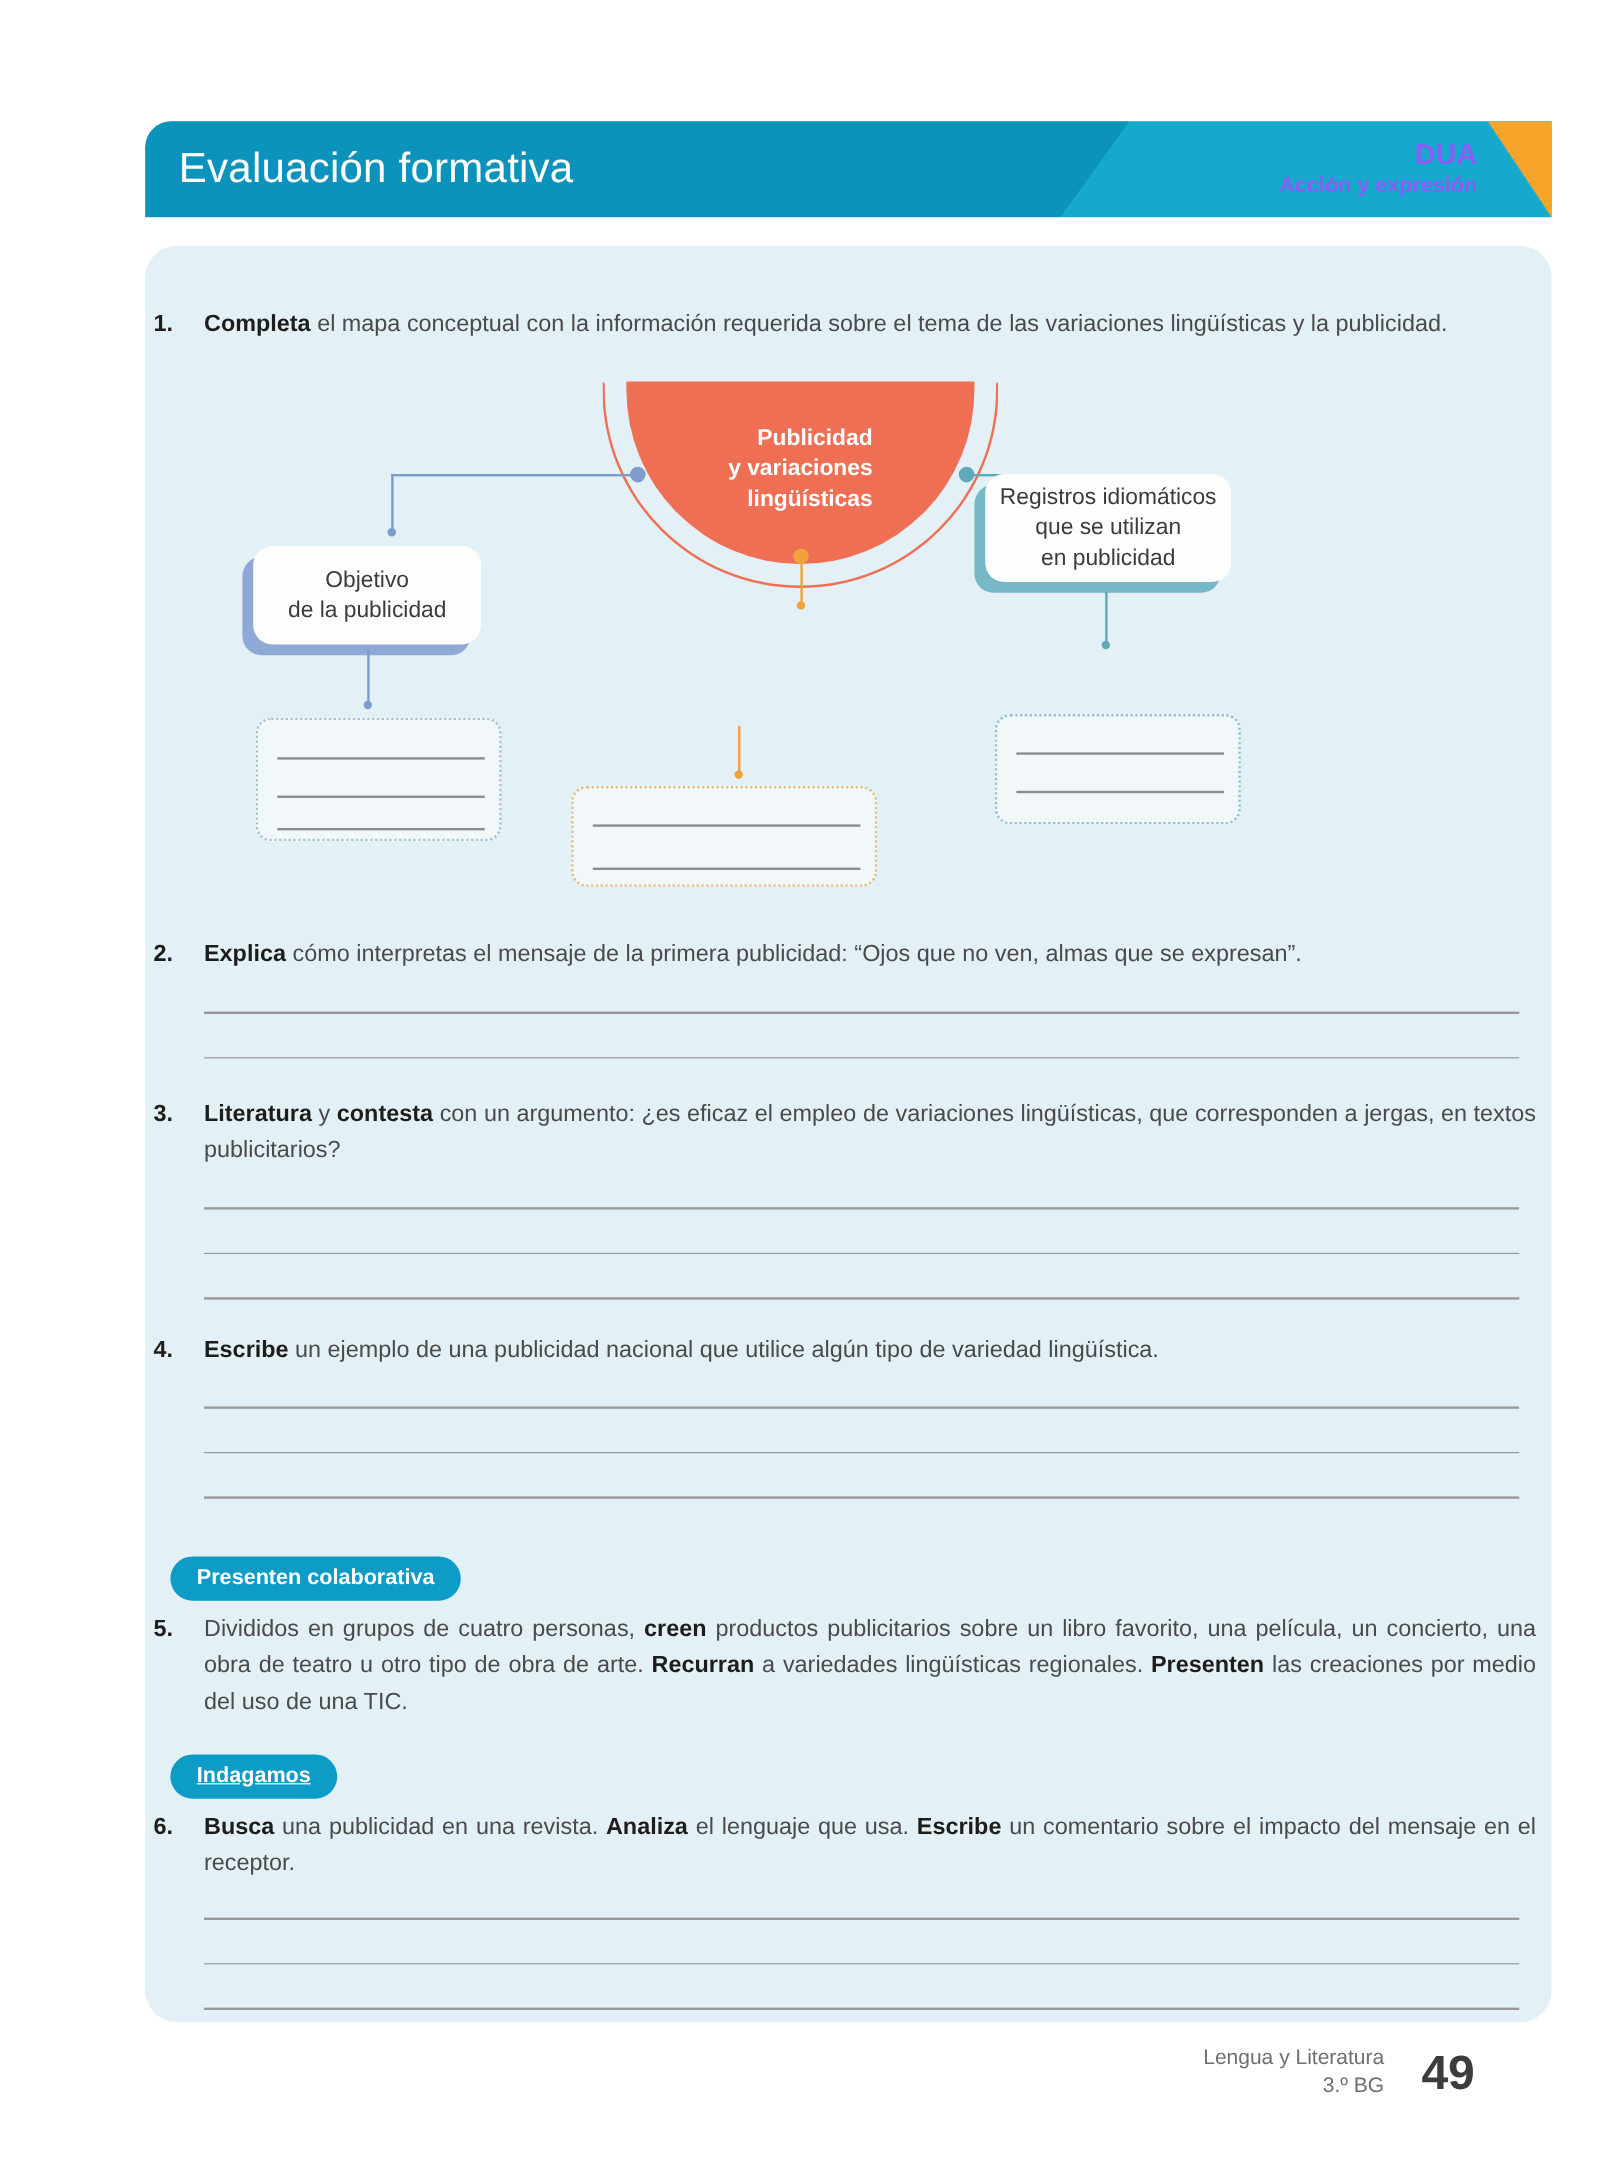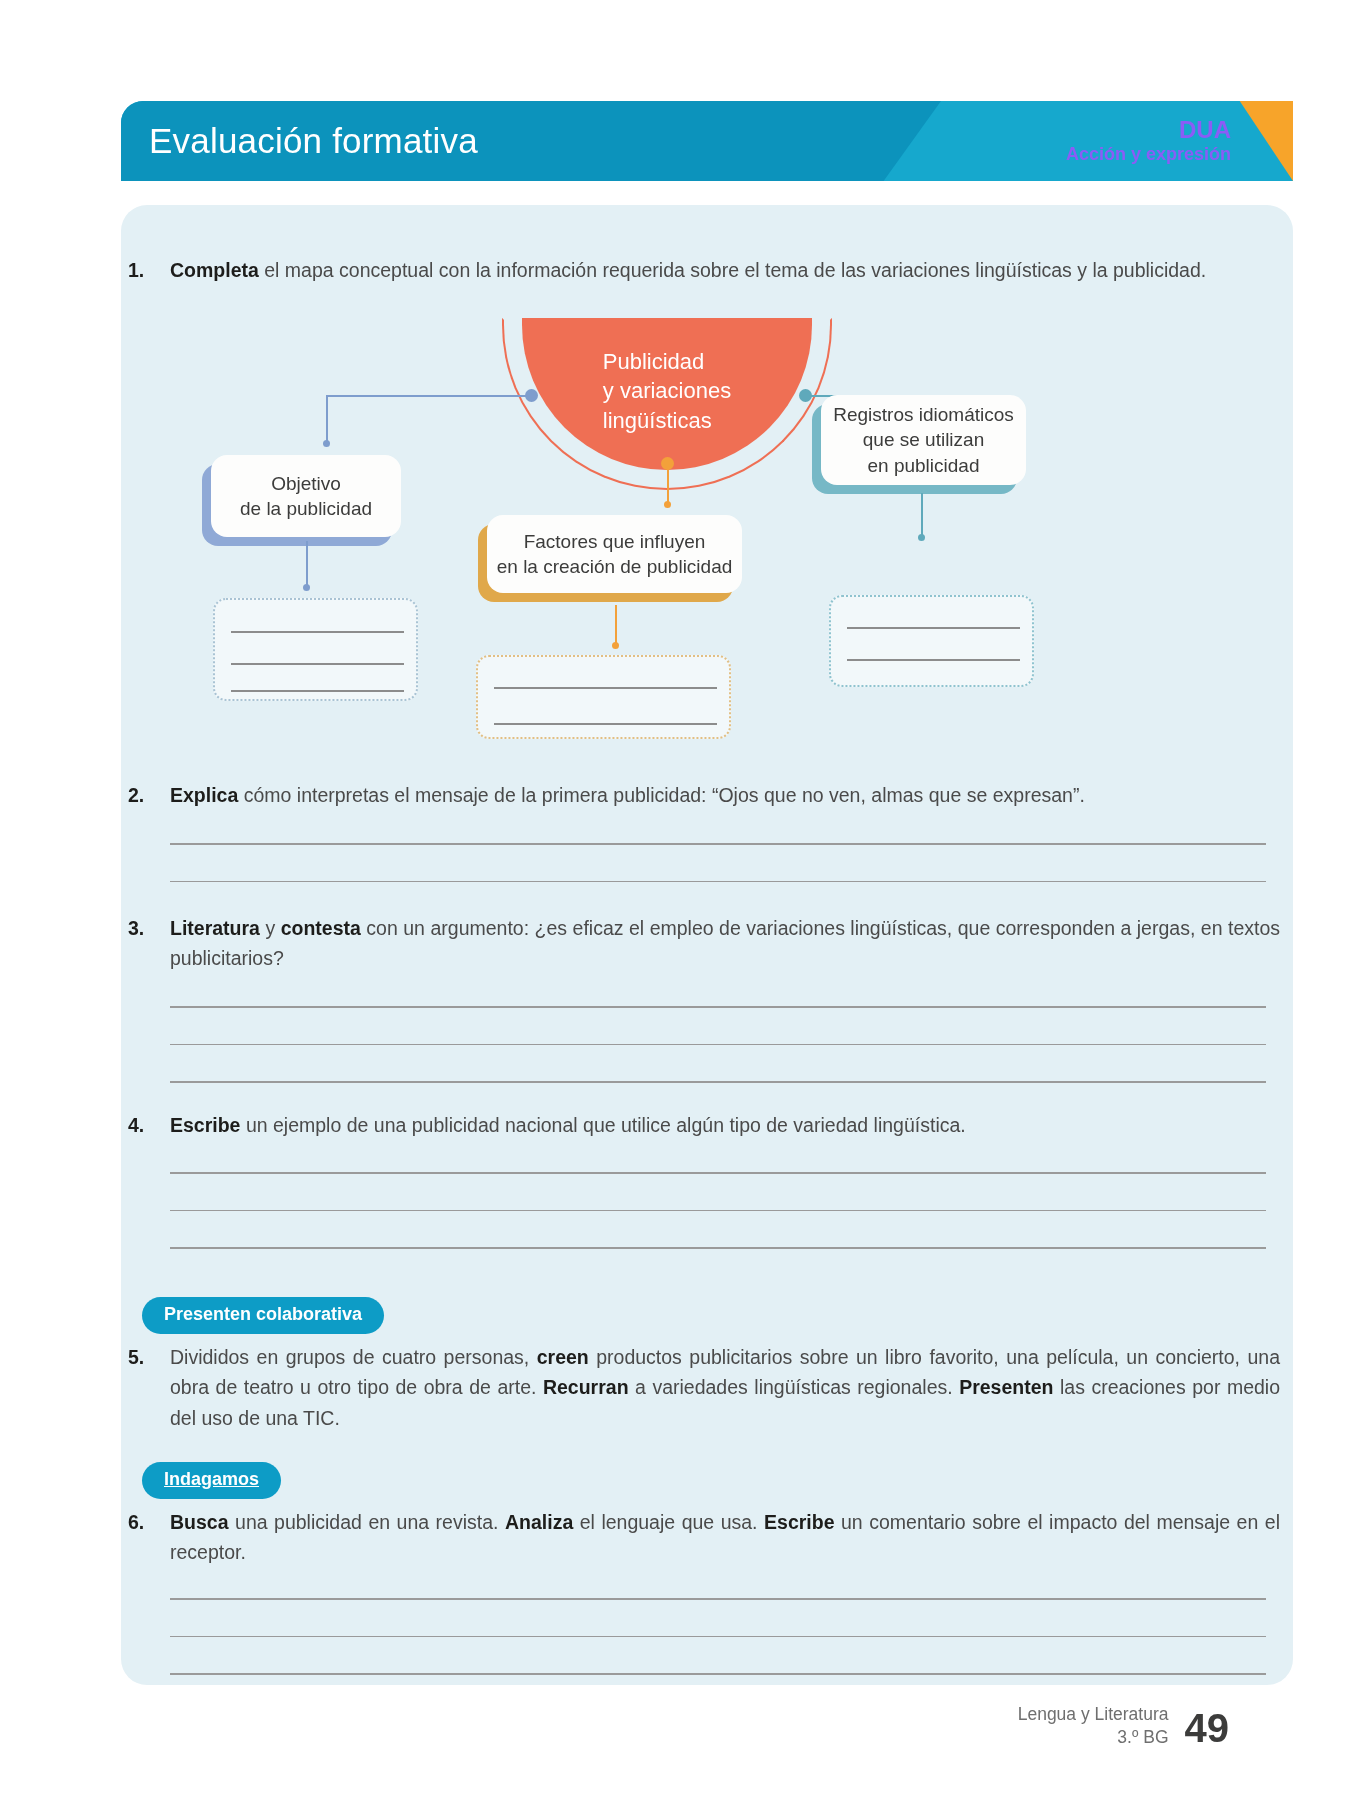--- a/index.html
+++ b/index.html
@@ -85,21 +85,21 @@
 
   
   .center-node {
     position: absolute; left: 401px; top: 3px;
     width: 290px; height: 152px;
     background: #ef6f54;
     border-radius: 0 0 150px 150px;
     display: flex; align-items: center; justify-content: center;
   }
   .center-node .ctxt {
-    color: #fff; font-size: 22px; font-weight: normal; text-align: left;
+    color: #fff; font-size: 19px; font-weight: bold; text-align: right;
     line-height: 1.32; margin-top: -6px;
   }
   .arc-outline {
     position: absolute; left: 381px; top: 3px;
     width: 330px; height: 172px;
     border: 2.2px solid #ef6f54;
     border-top-color: transparent;
     border-radius: 0 0 170px 170px;
   }
 
@@ -134,21 +134,21 @@
   .abox .al { position: absolute; height: 1.6px; background: #8c8c8c; }
 
   
   .conn { position: absolute; }
   .dotbig { position: absolute; width: 13px; height: 13px; border-radius: 50%; }
   .dotsm  { position: absolute; width: 7px; height: 7px; border-radius: 50%; }
   .hline  { position: absolute; height: 1.8px; }
   .vline  { position: absolute; width: 1.8px; }
 
   
-  .footer { position: absolute; right: 121px; bottom: 52px; display: flex; align-items: flex-end; gap: 16px; }
+  .footer { position: absolute; right: 121px; bottom: 52px; display: flex; align-items: flex-end; gap: 31px; }
   .foot-txt { text-align: right; color: #6f6f6f; font-size: 17.5px; line-height: 1.28; }
   .foot-page { font-size: 40px; font-weight: bold; color: #3c3c3b; line-height: 1; }
 </style>
 </head>
 <body>
 
 <div class="page">
 
   <div class="header">
     <div class="hdr-base"></div>
@@ -203,26 +203,20 @@
       <div class="al" style="left:16px; top:63px; width:173px;"></div>
       <div class="al" style="left:16px; top:90px; width:173px;"></div>
     </div>
 
     <div class="conn">
       <div class="dotbig" style="left:540px; top:142px; background:#f3a13a;"></div>
       <div class="vline" style="left:546px; top:150px; height:38px; background:#f3a13a;"></div>
       <div class="dotsm" style="left:543px; top:186px; background:#f3a13a;"></div>
     </div>
 
-    <div class="nbox nb-gold" style="left:366px; top:200px; width:255px; height:78px;">
-      <div class="shadow"></div>
-      <div class="face">
-        <span>Factores que influyen<br>en la creación de publicidad</span>
-      </div>
-    </div>
 
     <div class="conn">
       <div class="vline" style="left:494px; top:290px; height:40px; background:#f3a13a;"></div>
       <div class="dotsm" style="left:491px; top:327px; background:#f3a13a;"></div>
     </div>
 
     <div class="abox gold" style="left:355px; top:340px; width:255px; height:84px;">
       <div class="al" style="left:16px; top:30px; width:223px;"></div>
       <div class="al" style="left:16px; top:66px; width:223px;"></div>
     </div>

